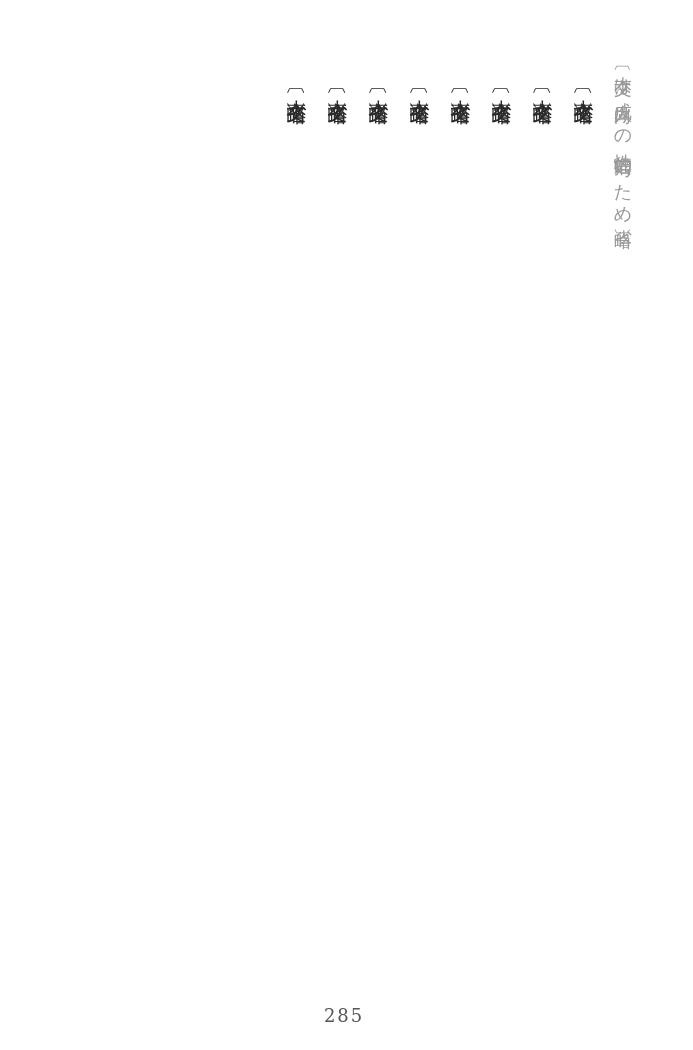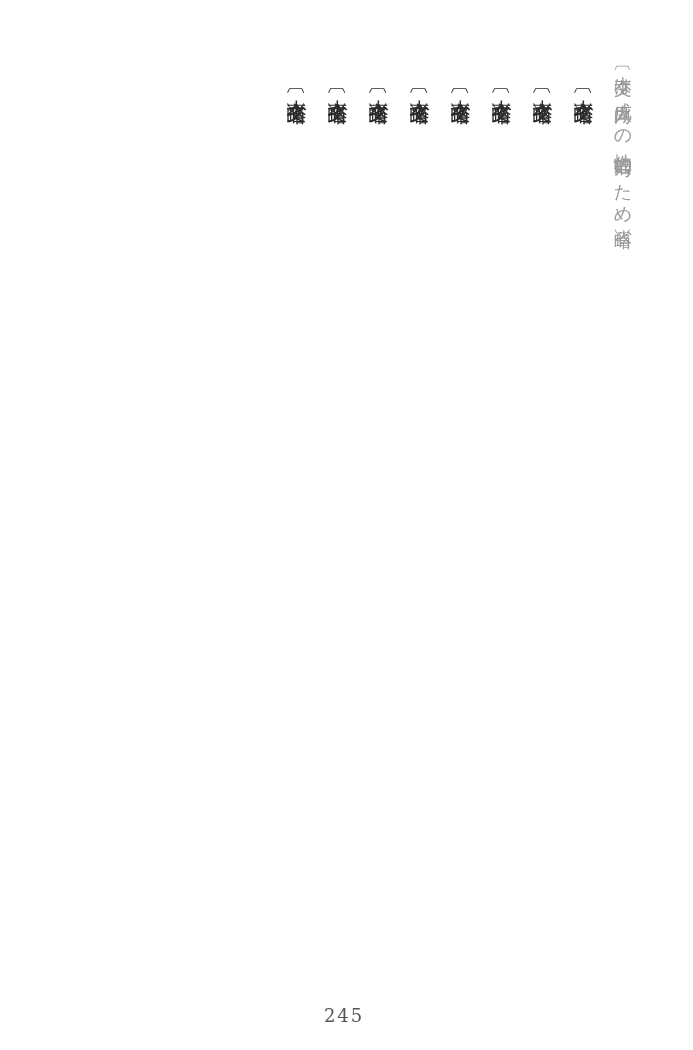--- a/index.html
+++ b/index.html
@@ -66,15 +66,15 @@
     <p class="para indent">〔本文省略〕</p>
     <p class="para indent">〔本文省略〕</p>
     <p class="para indent">〔本文省略〕</p>
     <p class="para indent">〔本文省略〕</p>
     <p class="para indent">〔本文省略〕</p>
     <p class="para indent">〔本文省略〕</p>
     <p class="para indent">〔本文省略〕</p>
     <p class="para indent">〔本文省略〕</p>
   </div>
 
-  <div class="page-number">245</div>
+  <div class="page-number">285</div>
 
 </div>
 
 </body></html>

